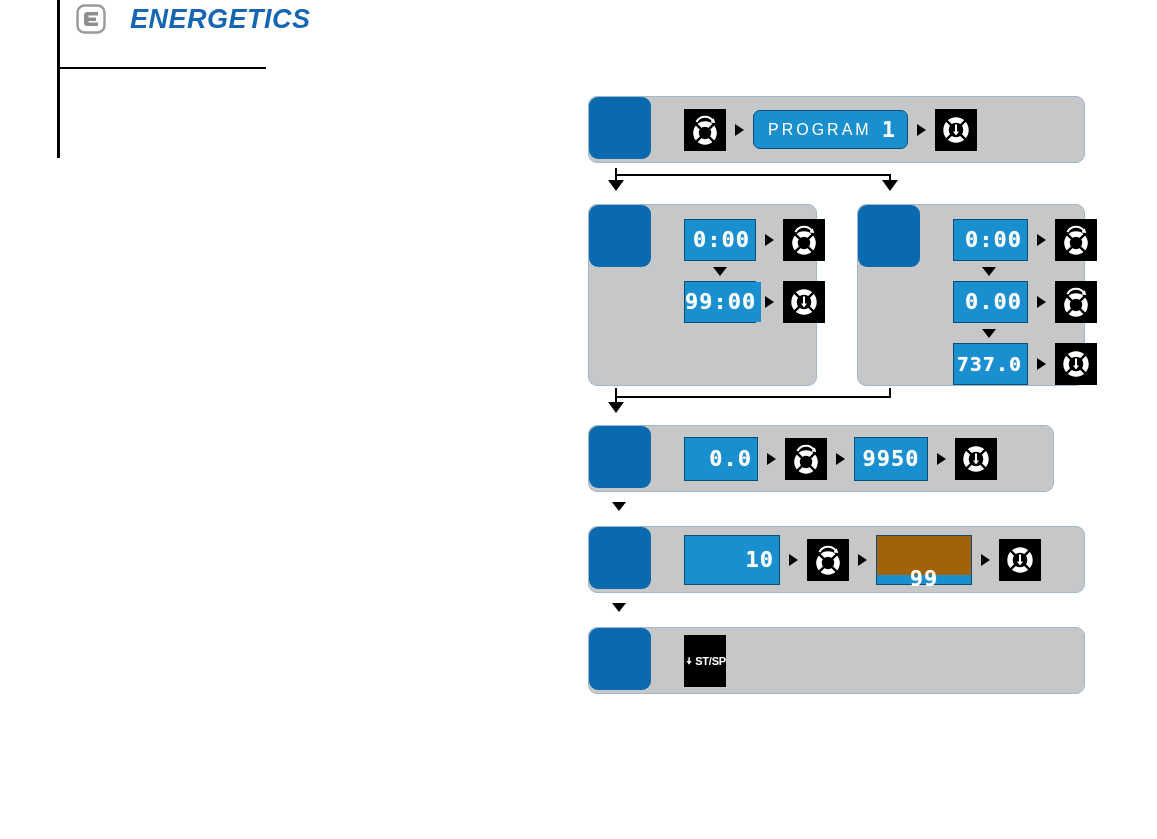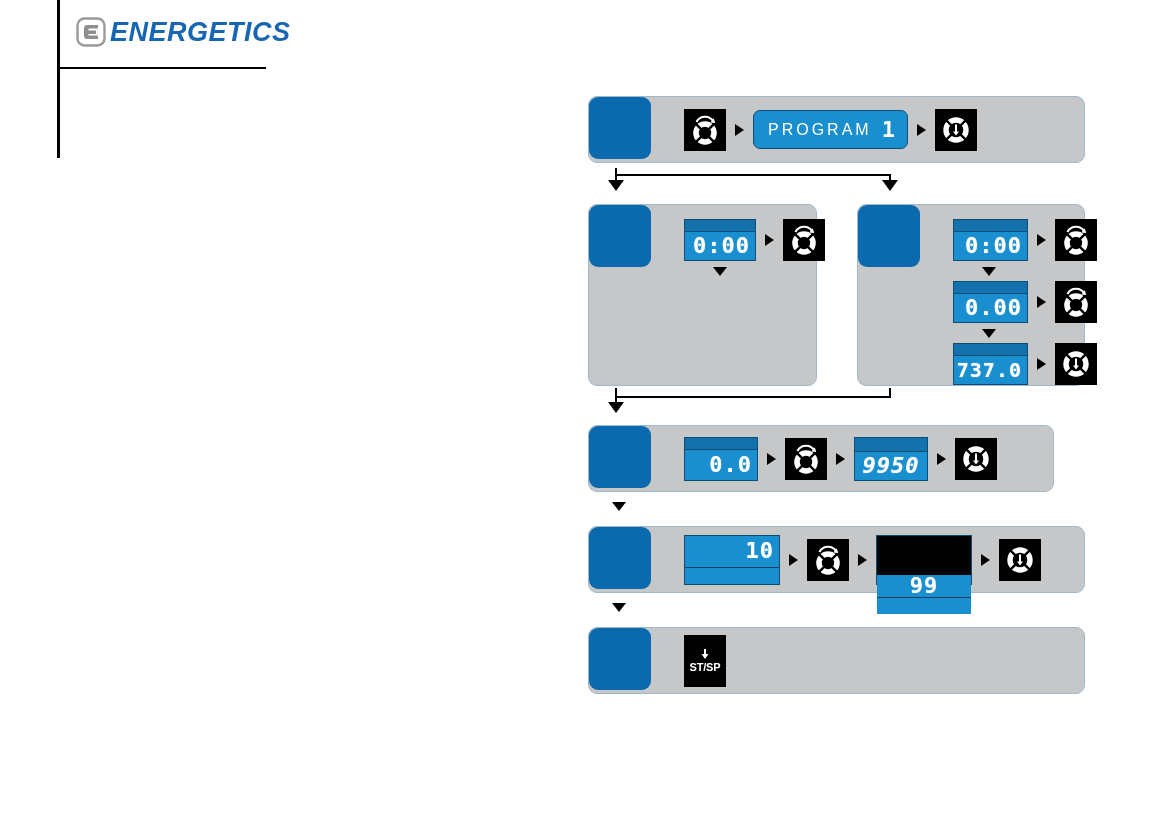--- a/index.html
+++ b/index.html
@@ -3,21 +3,21 @@
 <meta charset="utf-8">
 <style>
   html,body{margin:0;padding:0;background:#ffffff;}
   body{width:1157px;height:839px;position:relative;
        font-family:"Liberation Sans",sans-serif;overflow:hidden;}
 
   
   #header-rule-vertical{position:absolute;left:57px;top:0;width:3px;height:158px;background:#000;}
   #header-rule-horizontal{position:absolute;left:57px;top:67px;width:209px;height:2px;background:#000;}
 
-  #logo{position:absolute;left:76px;top:17px;display:flex;align-items:center;gap:4px;}
+  #logo{position:absolute;left:76px;top:4px;display:flex;align-items:center;gap:24px;}
   #logo-mark{width:30px;height:30px;position:relative;}
   #logo-word{font-size:27px;font-weight:bold;font-style:italic;color:#1766b3;
              letter-spacing:.5px;line-height:1;}
 
   
   #flow{position:absolute;left:588px;top:96px;width:497px;height:610px;}
 
   .panel{position:absolute;background:#c6c7c9;border:1px solid #9fb8cd;
          border-radius:9px;box-sizing:border-box;}
   .blue-block{position:absolute;left:0px;top:0px;width:62px;height:62px;
@@ -27,22 +27,22 @@
 
   
   #row-program{left:0;top:0;width:497px;height:67px;}
   #row-time{left:0;top:108px;width:229px;height:182px;}
   #row-speed{left:269px;top:108px;width:228px;height:182px;}
   #row-accel{left:0;top:329px;width:466px;height:67px;}
   #row-count{left:0;top:430px;width:497px;height:67px;}
   #row-start{left:0;top:531px;width:497px;height:67px;}
 
   
-  .lcd{position:relative;box-sizing:border-box;background:#000000;
-       border:1px solid #0d4d76;display:flex;flex-direction:column;}
+  .lcd{position:relative;box-sizing:border-box;background:#a16207;
+       border:1px solid #0d4d76;display:flex;flex-direction:row;}
   .lcd-top{height:11px;background:#1372ab;border-bottom:1px solid #0d4d76;flex:none;}
   .lcd-body{flex:1;display:flex;align-items:center;justify-content:flex-end;
             padding-right:5px;background:#1a8fd0;}
   .lcd-bottom{height:16px;background:#1a8fd0;border-top:1px solid #0d3f63;flex:none;}
   .seg{font-family:"DejaVu Sans Mono",monospace;color:#ffffff;font-weight:bold;
        font-size:22px;letter-spacing:1px;line-height:1;
        text-shadow:0 0 1px rgba(255,255,255,.6);}
   .seg-sm{font-size:20px;}
 
   .lcd-w{width:72px;height:42px;}
@@ -56,21 +56,21 @@
        padding:0 12px 0 14px;box-sizing:border-box;}
   #program-label{color:#fff;font-size:16px;letter-spacing:3px;font-weight:500;}
   #program-number{font-family:"DejaVu Sans Mono",monospace;color:#fff;font-weight:bold;
        font-size:22px;line-height:1;}
 
   
   .icon-box{width:42px;height:42px;background:#000;flex:none;
             display:flex;align-items:center;justify-content:center;}
   .icon-box svg{display:block;}
   .stsp{width:42px;height:52px;background:#000;flex:none;color:#fff;
-        display:flex;flex-direction:column;align-items:center;justify-content:center;gap:1px;}
+        display:flex;flex-direction:row;align-items:center;justify-content:center;gap:1px;}
   .stsp-label{font-size:11px;font-weight:bold;letter-spacing:-.2px;}
 
   
   .tri-right{width:0;height:0;border-left:9px solid #000;
              border-top:6px solid transparent;border-bottom:6px solid transparent;
              flex:none;margin:0 9px;}
   .tri-down{width:0;height:0;border-top:9px solid #000;
             border-left:7px solid transparent;border-right:7px solid transparent;}
 
   
@@ -173,20 +173,42 @@
                   <line x1="-13" y1="0" x2="13" y2="0" transform="rotate(45)"></line>
                   <line x1="-13" y1="0" x2="13" y2="0" transform="rotate(135)"></line>
                 </g>
               </g>
             </svg>
           </div>
         </div>
         <div class="stack-sep">
             <div class="tri-down"></div>
           </div>
+        <div class="stack-row">
+          <div class="lcd lcd-w">
+            <div class="lcd-top"></div>
+            <div class="lcd-body">
+                <span class="seg">99:00</span>
+              </div>
+          </div>
+          <div class="tri-right"></div>
+          <div class="icon-box">
+            <svg width="34" height="34" viewBox="0 0 34 34">
+              <g transform="translate(17,17)">
+                <circle r="10" fill="none" stroke="#fff" stroke-width="5.4"></circle>
+                <g stroke="#000" stroke-width="2.4">
+                  <line x1="-14" y1="0" x2="14" y2="0" transform="rotate(45)"></line>
+                  <line x1="-14" y1="0" x2="14" y2="0" transform="rotate(135)"></line>
+                </g>
+                <line x1="0" y1="-5.5" x2="0" y2="3" stroke="#fff" stroke-width="2"></line>
+                <path d="M-3 1.5 L3 1.5 L0 5.5 Z" fill="#fff"></path>
+              </g>
+            </svg>
+          </div>
+        </div>
       </div>
     </div>
   </div>
 
   <div class="panel" id="row-speed">
     <div class="blue-block"></div>
     <div class="panel-inner" style="align-items:flex-start;padding-top:14px;">
       <div class="stack">
         <div class="stack-row">
           <div class="lcd lcd-w-wide">
@@ -290,21 +312,21 @@
             <g stroke="#000" stroke-width="2.4">
               <line x1="-13" y1="0" x2="13" y2="0" transform="rotate(45)"></line>
               <line x1="-13" y1="0" x2="13" y2="0" transform="rotate(135)"></line>
             </g>
           </g>
         </svg>
       </div>
       <div class="tri-right"></div>
       <div class="lcd lcd-w-acc" style="justify-content:center;">
         <div class="lcd-top" style="height:13px;"></div>
-        <div class="lcd-body" style="justify-content:center;padding-right:0;font-style:italic;">
+        <div class="lcd-body" style="justify-content:center;padding-right:0;">
           <span class="seg">9950</span>
           </div>
       </div>
       <div class="tri-right"></div>
       <div class="icon-box">
         <svg width="34" height="34" viewBox="0 0 34 34">
           <g transform="translate(17,17)">
             <circle r="10" fill="none" stroke="#fff" stroke-width="5.4"></circle>
             <g stroke="#000" stroke-width="2.4">
               <line x1="-14" y1="0" x2="14" y2="0" transform="rotate(45)"></line>

